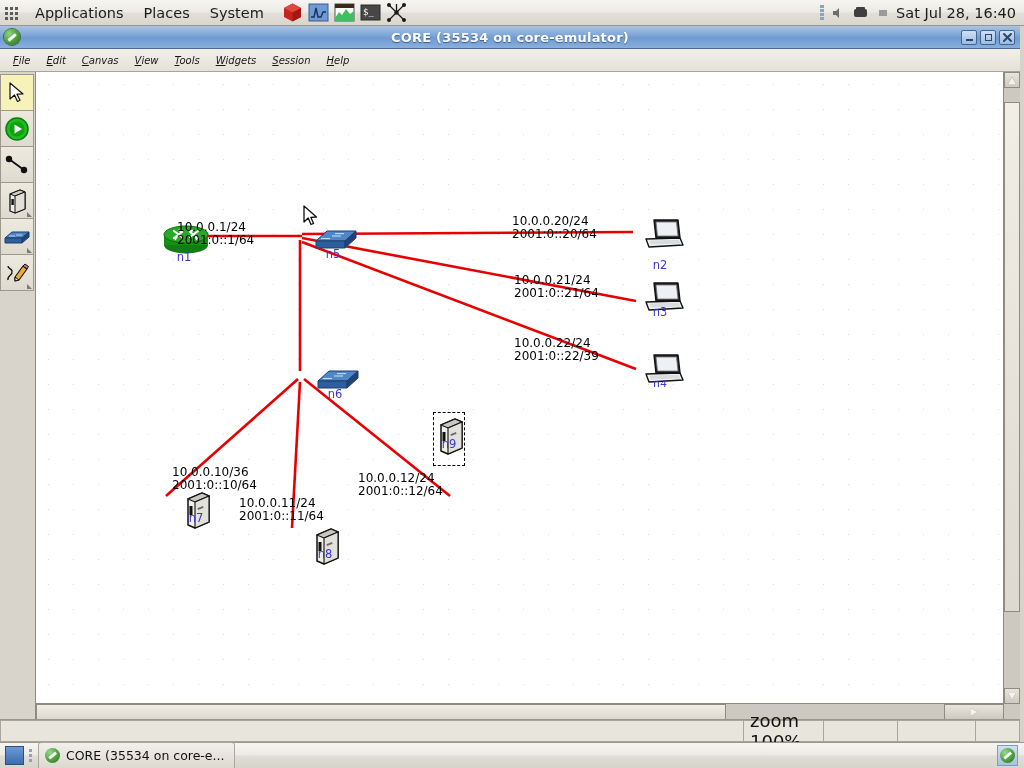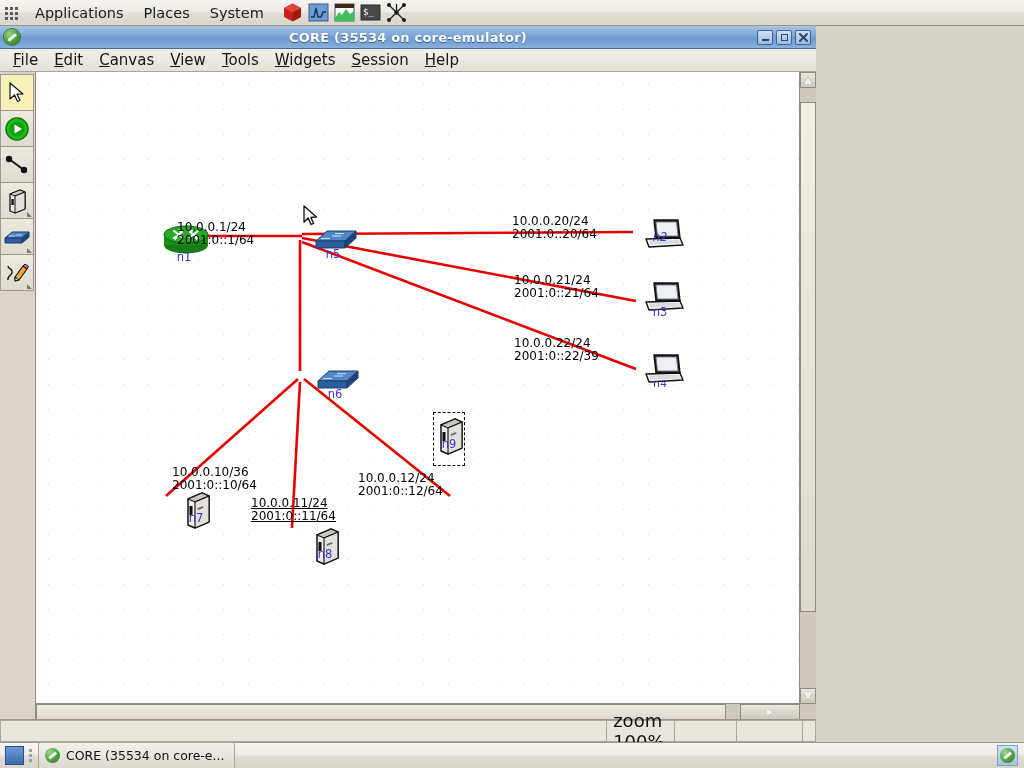--- a/index.html
+++ b/index.html
@@ -27,21 +27,21 @@
   }
   .launchers{display:flex;align-items:center;margin-left:8px;gap:5px;}
   .lx{width:21px;height:21px;position:relative;}
   .panel-right{margin-left:auto;display:flex;align-items:center;gap:7px;padding-right:8px;}
   .clock{font-size:14.5px;color:#1b1b1b;}
   .tray-dots{display:flex;flex-direction:column;gap:1px;}
   .tray-dots i{width:4px;height:3px;background:#8fa2bd;display:block;}
 
   
   .window{
-    position:absolute;left:0;top:26px;width:816px;height:716px;
+    position:absolute;left:0;top:26px;width:1020px;height:716px;
     background:#fdba74;
   }
   .titlebar{
     position:relative;height:22px;
     background:linear-gradient(to bottom,#a9c4e4 0%,#7ba4d6 45%,#6e9bd2 55%,#89b0dc 100%);
     border-bottom:1px solid #4a6c96;
     display:flex;align-items:center;
   }
   .title-icon{
     width:16px;height:16px;margin-left:4px;border-radius:50%;
@@ -69,21 +69,21 @@
     font-size:10px;color:#2c4a72;line-height:1;font-family:"DejaVu Sans",sans-serif;}
   .tbtn.min span:before{content:"";width:7px;height:2px;background:#27476f;margin-top:5px;}
   .tbtn.max span:before{content:"";width:7px;height:7px;border:1.5px solid #27476f;box-sizing:border-box;}
 
   
   .menubar{
     height:23px;display:flex;align-items:center;
     background:linear-gradient(to bottom,#f2f0ea,#e4e1d8);
     border-bottom:1px solid #a8a499;padding-left:5px;box-sizing:border-box;
   }
-  .mi{font-size:15px;color:#161616;padding:1px 8px;cursor:default;}
+  .mi{font-size:10px;color:#161616;padding:1px 8px;cursor:default;font-style:italic;}
   .mi u{text-decoration:underline;}
 
   
   .workarea{position:relative;height:648px;display:flex;}
   .lefttools{
     width:36px;background:#d8d4cb;border-right:1px solid #8f8b81;
     padding-top:2px;box-sizing:border-box;
   }
   .tool{
     position:relative;width:34px;height:37px;margin:0 0 -1px 0;
@@ -259,20 +259,39 @@
             <circle cx="3" cy="3" r="2"></circle>
               <circle cx="18" cy="3" r="2"></circle>
             <circle cx="3" cy="18" r="2"></circle>
               <circle cx="18" cy="18" r="2"></circle>
             <circle cx="10.5" cy="10.5" r="2.2"></circle>
           </g>
         </svg>
       </div>
     </div>
 
+    <div class="panel-right">
+      <div class="tray-dots">
+          <i></i>
+          <i></i>
+          <i></i>
+          <i></i>
+        </div>
+      <svg width="14" height="14" viewBox="0 0 14 14">
+        <polygon points="2,5 5,5 8,2 8,12 5,9 2,9" fill="#6d6d6d"></polygon>
+      </svg>
+      <svg width="18" height="14" viewBox="0 0 18 14">
+        <rect x="2" y="3" width="13" height="8" rx="2" fill="#3f3f3f"></rect>
+        <rect x="4" y="1" width="9" height="3" rx="1" fill="#3f3f3f"></rect>
+      </svg>
+      <svg width="12" height="12" viewBox="0 0 12 12">
+        <rect x="2" y="3" width="8" height="6" fill="#9a9a9a"></rect>
+      </svg>
+      <div class="clock">Sat Jul 28, 16:40</div>
+    </div>
   </div>
 
   <div class="window">
 
     <div class="titlebar">
       <div class="title-icon"></div>
       <div class="title-text">CORE (35534 on core-emulator)</div>
       <div class="title-btns">
         <div class="tbtn min">
             <span></span>
@@ -412,21 +431,21 @@
 
           <div class="node" style="left:624px;top:161px;">
             <div class="laptop">
               <svg width="46" height="34" viewBox="0 0 46 34">
                 <polygon points="14,2 38,2 40,20 16,20" fill="#2b2b2b" stroke="#111" stroke-width="1.4" stroke-linejoin="round"></polygon>
                 <polygon points="16,4 36.5,4 38,18 17.5,18" fill="#edf1f5" stroke="#6d6d6d" stroke-width=".8"></polygon>
                 <polygon points="6,21 40,20 43,27 9,29" fill="#f2f3f3" stroke="#111" stroke-width="1.4" stroke-linejoin="round"></polygon>
                 <polygon points="9,22.5 38.5,21.8 40.5,25.5 11,26.4" fill="#d9dcdf"></polygon>
               </svg>
             </div>
-            <div class="nlabel" style="top:12px;font-style:italic;">n2</div>
+            <div class="nlabel" style="top:40px;">n2</div>
           </div>
 
           <div class="node" style="left:624px;top:224px;">
             <div class="laptop">
               <svg width="46" height="34" viewBox="0 0 46 34">
                 <polygon points="14,2 38,2 40,20 16,20" fill="#2b2b2b" stroke="#111" stroke-width="1.4" stroke-linejoin="round"></polygon>
                 <polygon points="16,4 36.5,4 38,18 17.5,18" fill="#edf1f5" stroke="#6d6d6d" stroke-width=".8"></polygon>
                 <polygon points="6,21 40,20 43,27 9,29" fill="#f2f3f3" stroke="#111" stroke-width="1.4" stroke-linejoin="round"></polygon>
                 <polygon points="9,22.5 38.5,21.8 40.5,25.5 11,26.4" fill="#d9dcdf"></polygon>
               </svg>
@@ -515,21 +534,21 @@
             <div>2001:0::21/64</div>
           </div>
           <div class="iplabel" style="left:478px;top:265px;">
             <div>10.0.0.22/24</div>
             <div>2001:0::22/39</div>
           </div>
           <div class="iplabel" style="left:136px;top:394px;">
             <div>10.0.0.10/36</div>
             <div>2001:0::10/64</div>
           </div>
-          <div class="iplabel" style="left:215px;top:425px;text-decoration:underline;">
+          <div class="iplabel" style="left:203px;top:425px;">
             <div>10.0.0.11/24</div>
             <div>2001:0::11/64</div>
           </div>
           <div class="iplabel" style="left:322px;top:400px;">
             <div>10.0.0.12/24</div>
             <div>2001:0::12/64</div>
           </div>
 
           <div class="cursor" style="left:266px;top:133px;">
             <svg width="18" height="24" viewBox="0 0 18 24">

